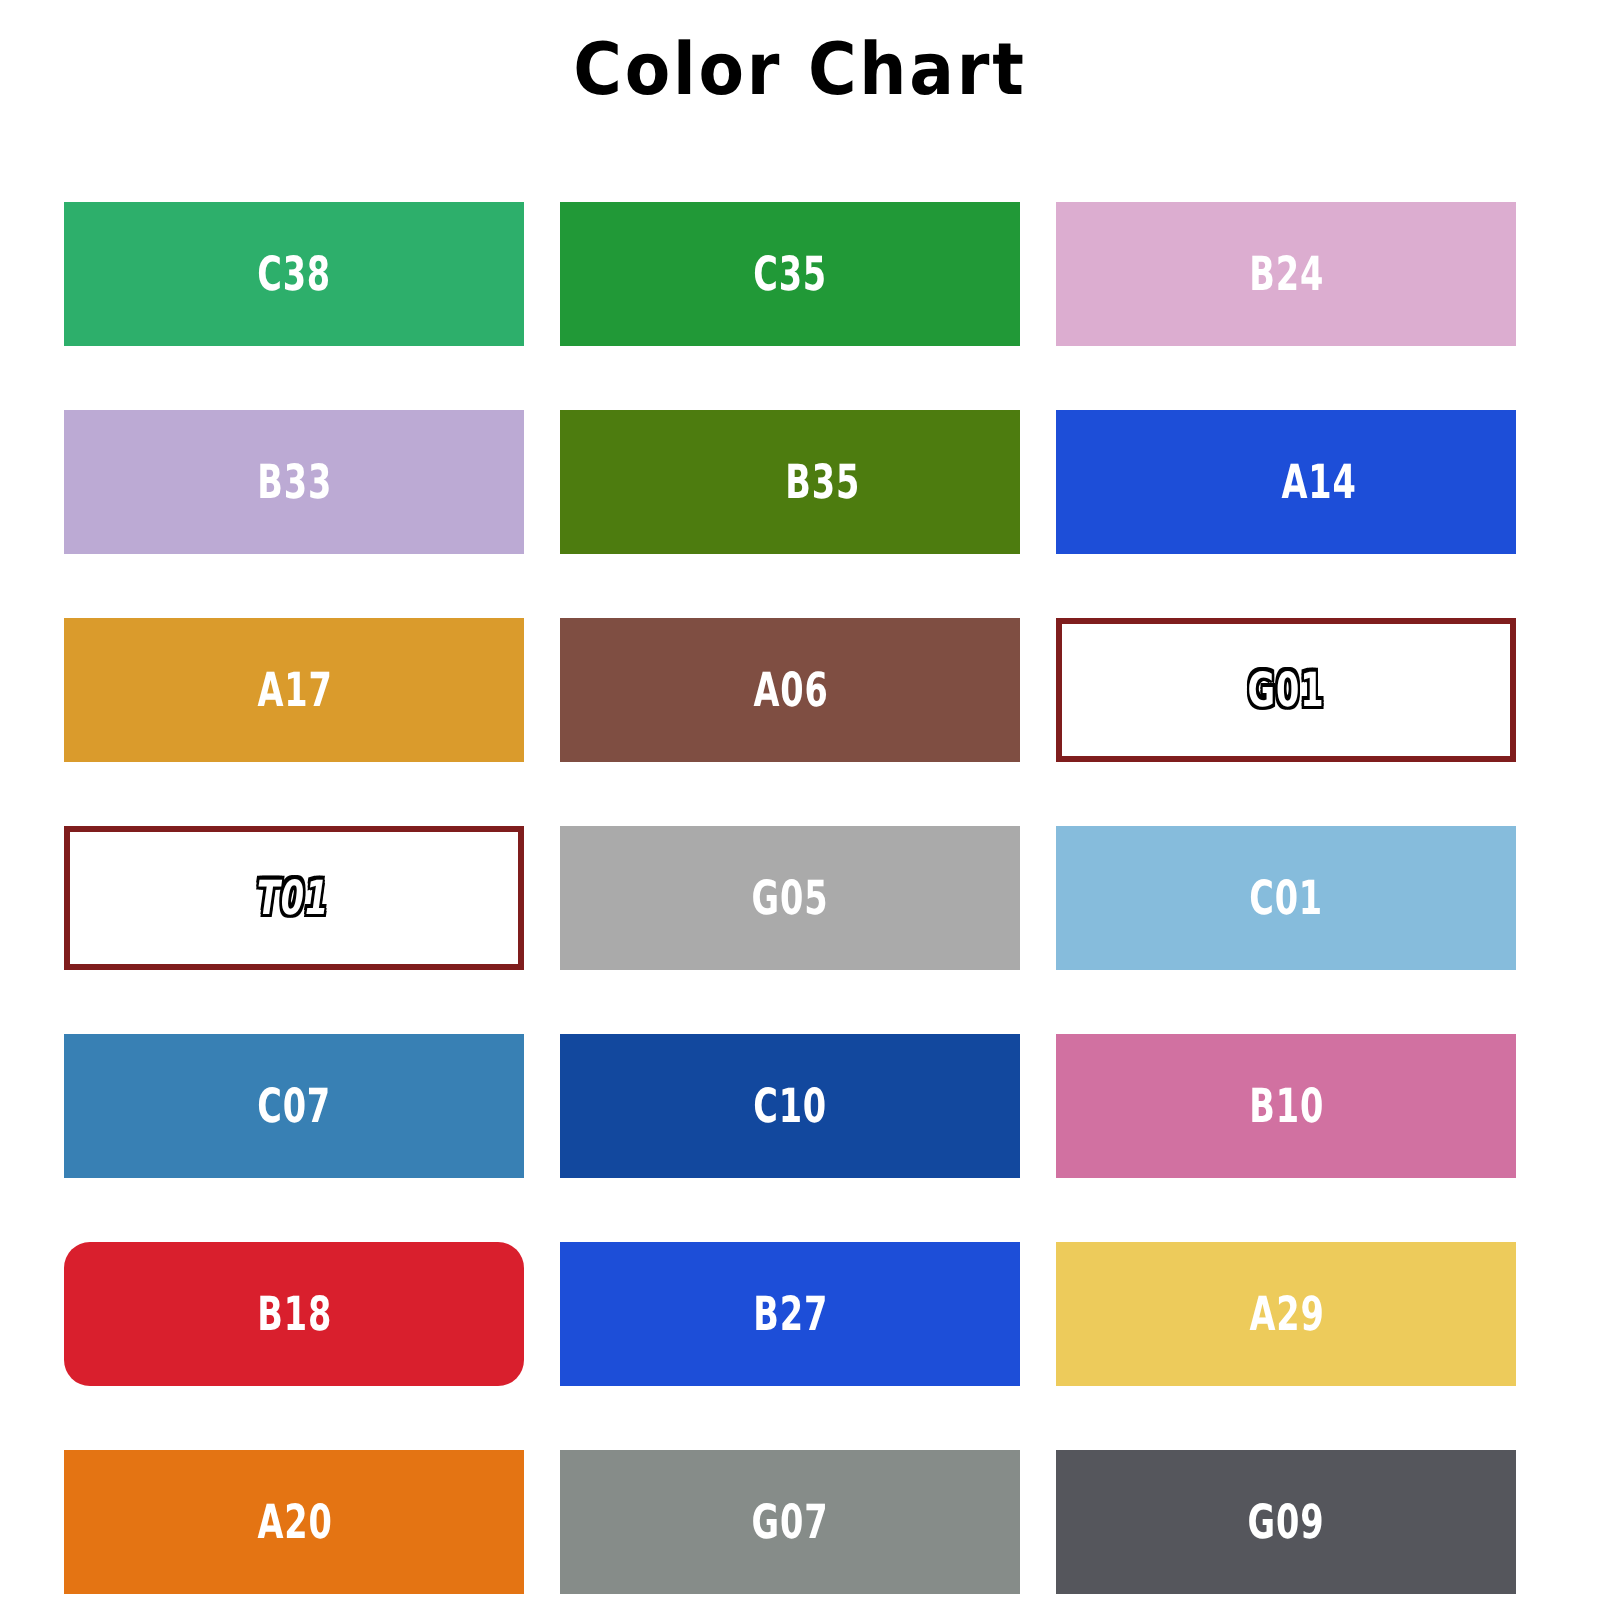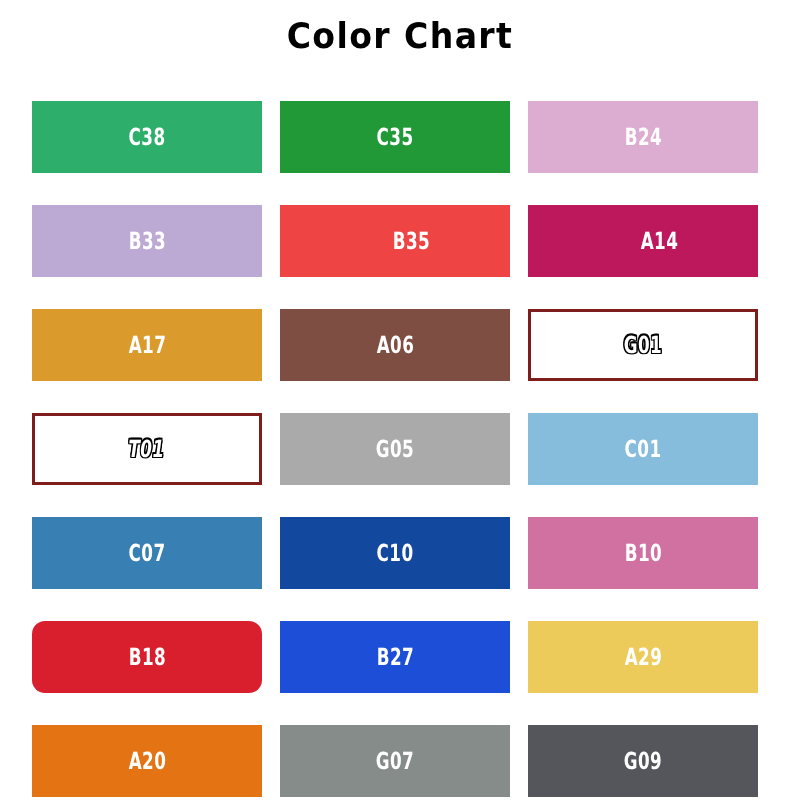--- a/index.html
+++ b/index.html
@@ -106,24 +106,24 @@
       </div>
       <div class="swatch" style="background: rgb(33, 153, 55);">
         <span class="swatch-label" style="color: rgb(255, 255, 255);">C35</span>
       </div>
       <div class="swatch" style="background: rgb(220, 173, 208);">
         <span class="swatch-label" style="color: rgb(255, 255, 255);">B24</span>
       </div>
       <div class="swatch" style="background: rgb(188, 170, 212);">
         <span class="swatch-label" style="color: rgb(255, 255, 255);">B33</span>
       </div>
-      <div class="swatch" style="background: #ef4444; padding-left: 32px;">
+      <div class="swatch" style="background: #4d7c0f; padding-left: 32px;">
         <span class="swatch-label" style="color: rgb(255, 255, 255);">B35</span>
       </div>
-      <div class="swatch" style="background: #be185d; padding-left: 32px;">
+      <div class="swatch" style="background: #1d4ed8; padding-left: 32px;">
         <span class="swatch-label" style="color: rgb(255, 255, 255);">A14</span>
       </div>
       <div class="swatch" style="background: rgb(218, 155, 44);">
         <span class="swatch-label" style="color: rgb(255, 255, 255);">A17</span>
       </div>
       <div class="swatch" style="background: rgb(127, 78, 66);">
         <span class="swatch-label" style="color: rgb(255, 255, 255);">A06</span>
       </div>
       <div class="swatch outlined" style="background: rgb(255, 255, 255);">
         <span class="swatch-label" style="color: rgb(255, 255, 255);">G01</span>

